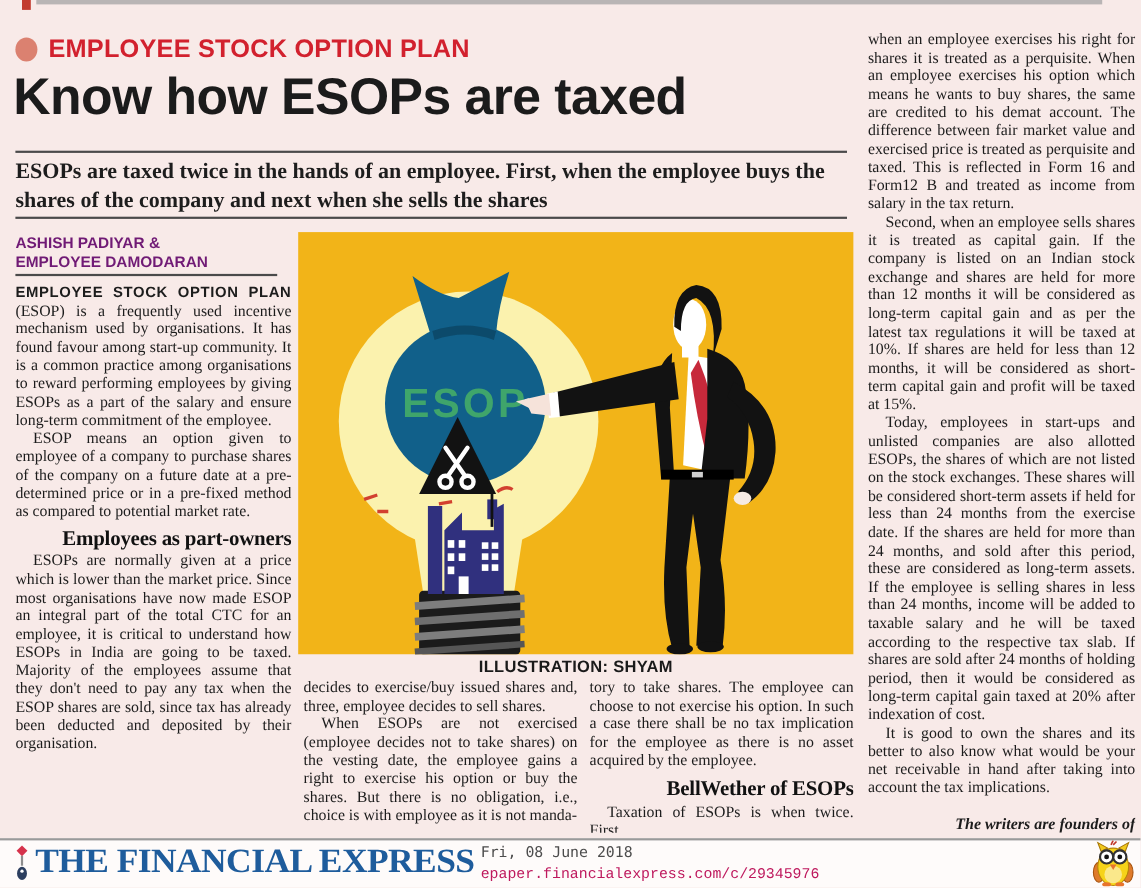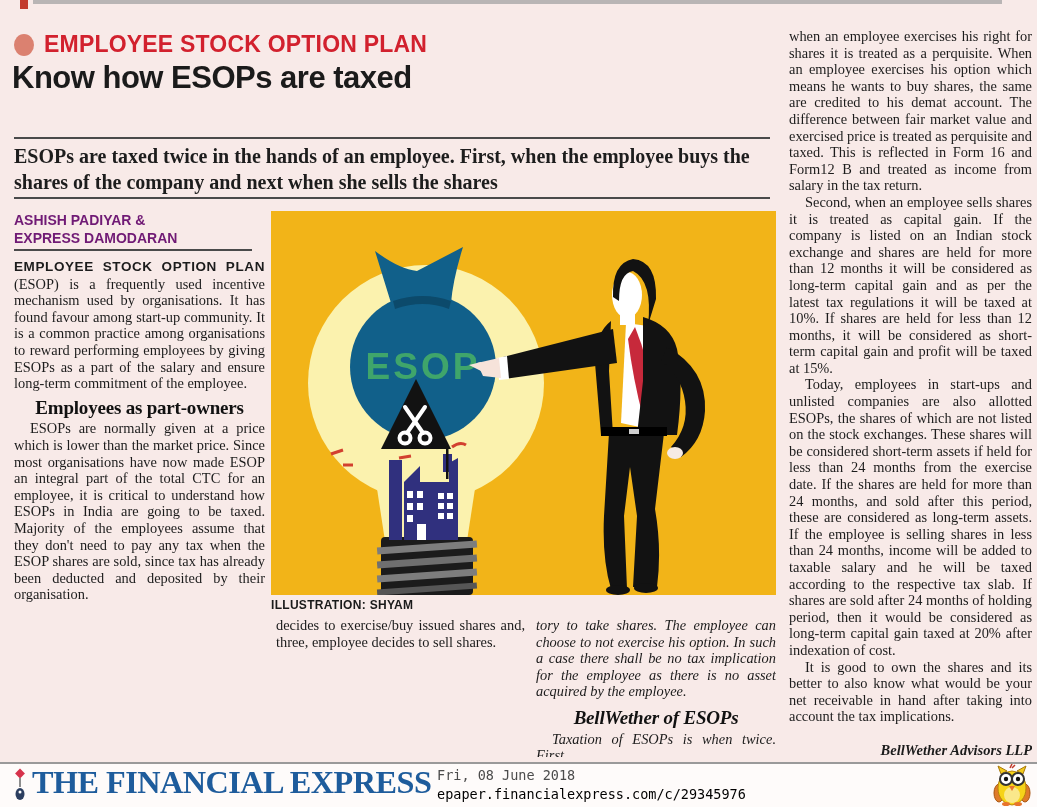--- a/index.html
+++ b/index.html
@@ -8,76 +8,77 @@
   .abs { position:absolute; }
 
   
   .scan-bar { left:33px; top:0; width:969px; height:4px; background:#b9b5b5; }
   .scan-tick { left:20px; top:0; width:8px; height:9px; background:#c23b2e; }
 
   
   .kicker { left:14px; top:31px; display:flex; align-items:center; gap:10px; }
   .kicker .dot { width:20px; height:22px; border-radius:50%; background:#db8170; }
   .kicker .ktext { font-family:"Liberation Sans", sans-serif; font-weight:700; font-size:23px; color:#d2212e; letter-spacing:.2px; }
-  .headline { left:12px; top:60px; width:760px; font-family:"Liberation Sans", sans-serif; font-weight:600; font-size:31px; color:#1b1b1b; letter-spacing:-.5px; }
+  .headline { left:12px; top:60px; width:760px; font-family:"Liberation Sans", sans-serif; font-weight:600; font-size:47px; color:#1b1b1b; letter-spacing:-.5px; }
   .rule { background:#4a4a4a; height:2px; }
   .rule1 { left:14px; top:137px; width:756px; }
   .rule2 { left:14px; top:197px; width:756px; }
   .standfirst { left:14px; top:143px; width:752px; font-size:20px; font-weight:700; color:#1d1d1d; line-height:26px; }
   .byline { left:14px; top:211px; font-family:"Liberation Sans", sans-serif; font-weight:700; font-size:14px; color:#701a75; line-height:18px; }
   .byline-rule { left:14px; top:249px; width:238px; height:2px; background:#4a4a4a; }
 
   
   .col { font-size:14.4px; line-height:16.6px; color:#1c1c1c; text-align:justify; overflow:hidden; }
   .col p { margin:0; }
   .col p.indent { text-indent:16px; }
   .lead-in { font-family:"Liberation Sans", sans-serif; font-weight:700; font-size:13.5px; letter-spacing:.6px; }
-  .sect-head { font-family:"Liberation Serif", serif; font-weight:700; font-size:19px; letter-spacing:-.2px; color:#111; margin:8px 0 4px; text-align:center; }
+  .sect-head { font-family:"Liberation Serif", serif; font-weight:700; font-size:19px; letter-spacing:-.2px; color:#111; margin:8px 0 4px; text-align:right; }
   .col1 { left:14px; top:258px; width:251px; height:499px; }
   .col2 { left:276px; top:617px; width:249px; height:140px; }
-  .col3 { left:536px; top:617px; width:240px; height:140px;font-style:italic; }
+  .col3 { left:536px; top:617px; width:240px; height:140px; }
   .col3 .sect-head { margin-top:10px; }
   .col4 { left:789px; top:28px; width:243px; height:731px; }
   .credit { margin-top:16px; text-align:right; font-style:italic; font-weight:700; font-size:14.5px; line-height:18px; }
 
   
   .illo { left:271px; top:211px; width:505px; height:384px; }
-  .illo-caption { left:271px; top:598px; width:505px; text-align:left; font-family:"Liberation Sans", sans-serif; font-weight:700; font-size:12px; color:#1a1a1a; letter-spacing:.3px; }
+  .illo-caption { left:271px; top:598px; width:505px; text-align:center; font-family:"Liberation Sans", sans-serif; font-weight:700; font-size:15px; color:#1a1a1a; letter-spacing:.3px; }
 
   
   .footer { left:0; top:762px; width:1037px; height:45px; background:#fefbfa; border-top:2px solid #9a9a9a; }
   .fe-logo { left:12px; top:768px; }
   .masthead { left:32px; top:765px; font-family:"Liberation Serif", serif; font-weight:700; font-size:31px; color:#1e5c9c; letter-spacing:-.5px; transform:scaleX(1.04); transform-origin:left; white-space:nowrap; }
   .stamp { left:437px; top:766px; font-family:"DejaVu Sans Mono", monospace; font-size:13.5px; color:#4c4c4c; line-height:19px; }
-  .stamp a { color:#000000; text-decoration:none; }
+  .stamp a { color:#be185d; text-decoration:none;font-family:Liberation Mono, monospace; }
   .owl { left:992px; top:764px; }
 </style>
 </head>
 <body>
 
 <div class="abs scan-bar"></div>
 <div class="abs scan-tick"></div>
 
 <div class="abs kicker">
   <span class="dot"></span>
   <span class="ktext">EMPLOYEE STOCK OPTION PLAN</span>
 </div>
 <h1 class="abs headline">Know how ESOPs are taxed</h1>
 <div class="abs rule rule1"></div>
 <div class="abs standfirst">ESOPs are taxed twice in the hands of an employee. First, when the employee buys the shares of the company and next when she sells the shares</div>
 <div class="abs rule rule2"></div>
 
 <div class="abs byline">
   <div>ASHISH PADIYAR &amp;</div>
-  <div>EXPRESS DAMODARAN</div>
+  <div>EMPLOYEE DAMODARAN</div>
 </div>
 <div class="abs byline-rule"></div>
 
 <div class="abs col col1">
   <p><b class="lead-in">EMPLOYEE STOCK OPTION PLAN</b> <span>(ESOP) is a frequently used incentive mechanism used by organisations. It has found favour among start-up community. It is a common practice among organisations to reward performing employees by giving ESOPs as a part of the salary and ensure long-term commitment of the employee.</span></p>
+  <p class="indent">ESOP means an option given to employee of a company to purchase shares of the company on a future date at a pre-determined price or in a pre-fixed method as compared to potential market rate.</p>
   <div class="sect-head">Employees as part-owners</div>
   <p class="indent">ESOPs are normally given at a price which is lower than the market price. Since most organisations have now made ESOP an integral part of the total CTC for an employee, it is critical to understand how ESOPs in India are going to be taxed. Majority of the employees assume that they don't need to pay any tax when the ESOP shares are sold, since tax has already been deducted and deposited by their organisation.</p>
 </div>
 
 <svg class="abs illo" viewBox="0 0 505 384" width="505" height="384">
   <rect x="0" y="0" width="505" height="384" fill="#f2b418"></rect>
 
   <g>
     <circle cx="155" cy="172" r="118" fill="#fbf2ae"></circle>
     <polygon points="103,258 207,258 196,330 114,330" fill="#fbf2ae"></polygon>
@@ -156,34 +157,36 @@
 
     <ellipse cx="356" cy="84" rx="15" ry="23" fill="#ffffff"></ellipse>
     <rect x="349" y="100" width="15" height="14" fill="#ffffff"></rect>
     <path d="M342,86 Q341,52 362,48 Q386,50 385,88 L377,114 Q382,70 362,60 Q348,62 348,90 Z" fill="#121212"></path>
   </g>
 </svg>
 <div class="abs illo-caption">ILLUSTRATION: SHYAM</div>
 
 <div class="abs col col2">
   <p>decides to exercise/buy issued shares and, three, employee decides to sell shares.</p>
+  <p class="indent">When ESOPs are not exercised (employee decides not to take shares) on the vesting date, the employee gains a right to exercise his option or buy the shares. But there is no obligation, i.e., choice is with employee as it is not manda-</p>
 </div>
 
 <div class="abs col col3">
   <p>tory to take shares. The employee can choose to not exercise his option. In such a case there shall be no tax implication for the employee as there is no asset acquired by the employee.</p>
   <div class="sect-head">BellWether of ESOPs</div>
   <p class="indent">Taxation of ESOPs is when twice. First,</p>
 </div>
 
 <div class="abs col col4">
   <p>when an employee exercises his right for shares it is treated as a perquisite. When an employee exercises his option which means he wants to buy shares, the same are credited to his demat account. The difference between fair market value and exercised price is treated as perquisite and taxed. This is reflected in Form 16 and Form12 B and treated as income from salary in the tax return.</p>
   <p class="indent">Second, when an employee sells shares it is treated as capital gain. If the company is listed on an Indian stock exchange and shares are held for more than 12 months it will be considered as long-term capital gain and as per the latest tax regulations it will be taxed at 10%. If shares are held for less than 12 months, it will be considered as short-term capital gain and profit will be taxed at 15%.</p>
   <p class="indent">Today, employees in start-ups and unlisted companies are also allotted ESOPs, the shares of which are not listed on the stock exchanges. These shares will be considered short-term assets if held for less than 24 months from the exercise date. If the shares are held for more than 24 months, and sold after this period, these are considered as long-term assets. If the employee is selling shares in less than 24 months, income will be added to taxable salary and he will be taxed according to the respective tax slab. If shares are sold after 24 months of holding period, then it would be considered as long-term capital gain taxed at 20% after indexation of cost.</p>
   <p class="indent">It is good to own the shares and its better to also know what would be your net receivable in hand after taking into account the tax implications.</p>
   <div class="credit">
+    <div>The writers are founders of</div>
     <div>BellWether Advisors LLP</div>
   </div>
 </div>
 
 <div class="abs footer"></div>
 <svg class="abs fe-logo" width="16" height="36" viewBox="0 0 16 36">
   <rect x="4.5" y="2" width="7" height="7" transform="rotate(45 8 5.5)" fill="#d6324b"></rect>
   <rect x="7" y="10" width="2" height="9" fill="#8d8d8d"></rect>
   <ellipse cx="8" cy="26" rx="4.5" ry="6" fill="#2c3e5f"></ellipse>
   <circle cx="8" cy="24" r="1.5" fill="#ffffff"></circle>

